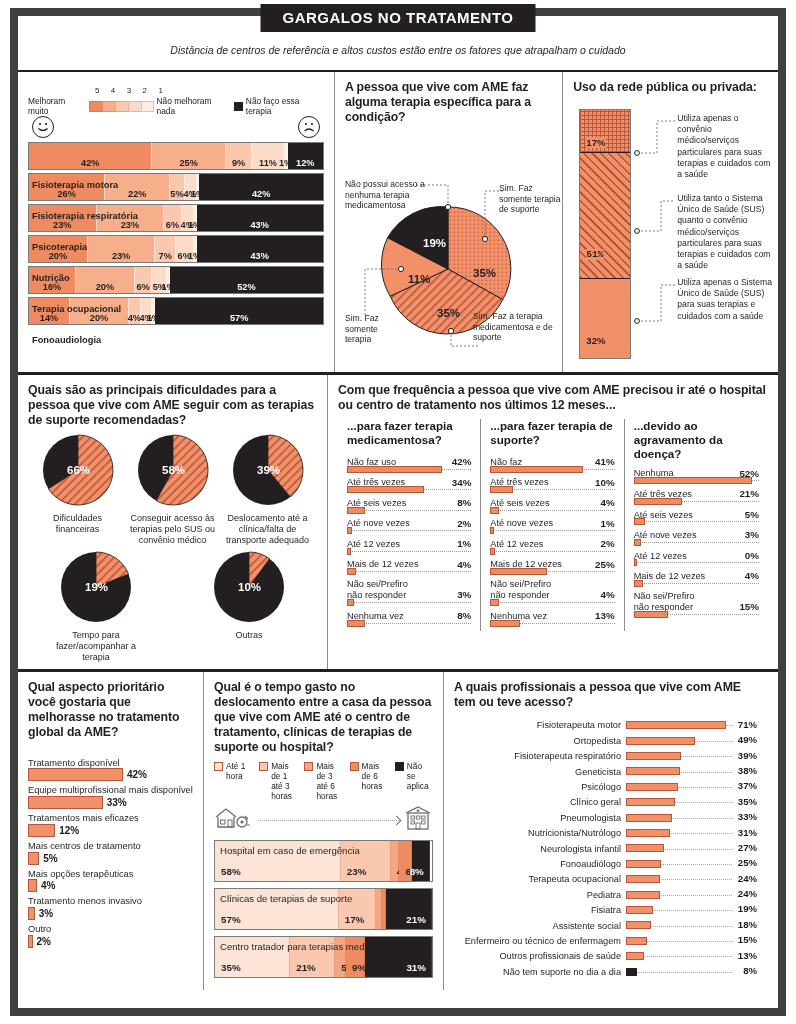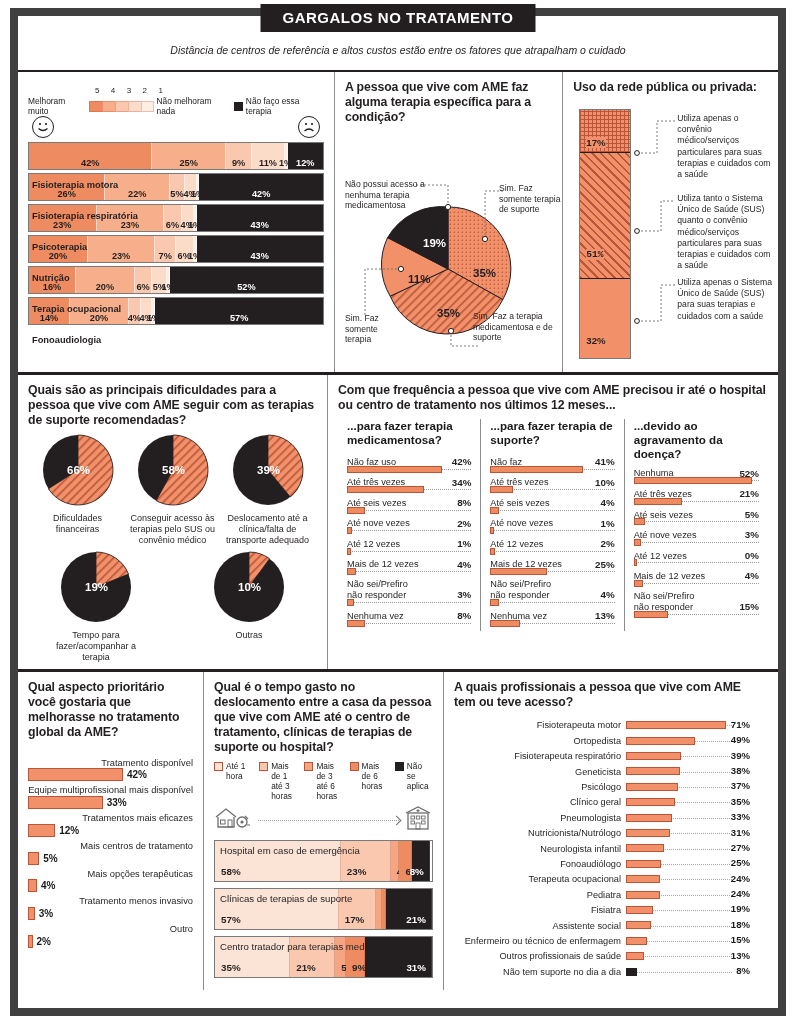--- a/index.html
+++ b/index.html
@@ -91,21 +91,21 @@
   .freq-head { font-size: 11.6px; font-weight: bold; line-height:1.2; margin-bottom:7px; min-height:30px;}
   .frow { margin-bottom: 2px; }
   .frow .ftop { display: flex; justify-content: space-between; align-items: flex-end; font-size: 9.2px; line-height:1.18; color:#231f20;}
   .frow .fval { font-weight: bold; font-size: 9.8px; margin-left: 4px; white-space: nowrap; }
   .ftrack { height: 6px; border-top: 1px dotted #9a9a9a; position: relative; margin-top: 1px; }
   .ftrack i { position: absolute; left:0; top: -4px; height: 7px; background: #ef8b60; border: 1px solid #b8563a; display:block;}
   .fcol { padding: 0 9px; }
 
   
   .sbrow { margin-bottom: 4px; }
-  .sbrow .sl { font-size: 9.3px; color:#231f20; line-height: 1.15; text-align: right; }
+  .sbrow .sl { font-size: 9.3px; color:#231f20; line-height: 1.15; }
   .sbline { display: flex; align-items: center; gap: 4px; }
   .sbline .sbar { height: 13px; background: #f2906a; border: 1px solid #b8563a; }
   .sbline .sv { font-size: 10px; font-weight: bold; }
 
   
   .tlegend { display: flex; gap: 7px; margin: 6px 0 4px 0; }
   .tl { display: flex; gap: 3px; font-size: 8.3px; line-height: 1.22; width: 46px; }
   .tl .box { width: 9px; height: 9px; border: 1px solid #b8563a; flex: 0 0 auto; margin-top: 1px; }
   .icons-row { display:flex; align-items:center; gap:4px; margin: 3px 0 5px 0; }
   .dots-arrow { flex: 1; height: 1px; border-top: 1.5px dotted #9a9a9a; position: relative; }
@@ -116,21 +116,21 @@
   .tseg .pv { position: absolute; bottom: 4px; left: 6px; font-size: 9.8px; font-weight: bold; color:#231f20; white-space: nowrap;}
   .tseg.dark .pv { color:#fff; left:auto; right:5px; }
 
   
   .prow { display: flex; align-items: center; height: 15.4px; }
   .pname { width: 172px; text-align: right; font-size: 9.2px; padding-right: 5px; color:#231f20; white-space: nowrap;}
   .ptrack { flex: 1; position: relative; height: 100%; }
   .ptrack .dotl { position: absolute; left: 0; right: 30px; top: 50%; border-top: 1px dotted #a8a8a8;}
   .ptrack i { position: absolute; left: 0; top: 3.5px; height: 8px; background: #f2906a; border: 1px solid #b8563a; display:block;}
   .ptrack i.black { background: #231f20; border-color:#231f20; }
-  .pval { position: absolute; right: 12px; top: 1px; font-size: 9.6px; font-weight: bold; margin-left: 8px; }
+  .pval { position: absolute; right: 5px; top: 1px; font-size: 9.6px; font-weight: bold; margin-left: 8px; }
 </style>
 </head>
 <body>
 
 
 
 <div class="page">
 <div class="outer-frame">
 
   <div class="hdr">

